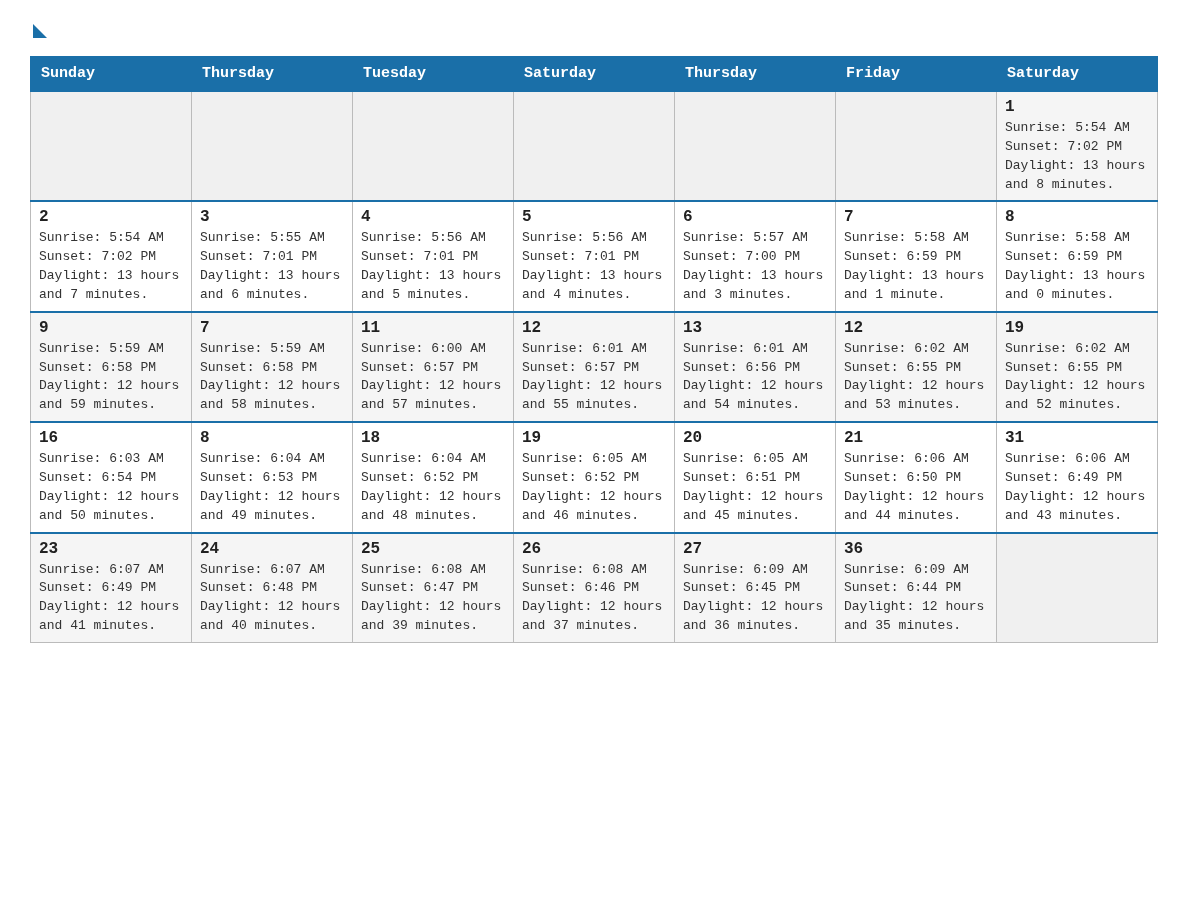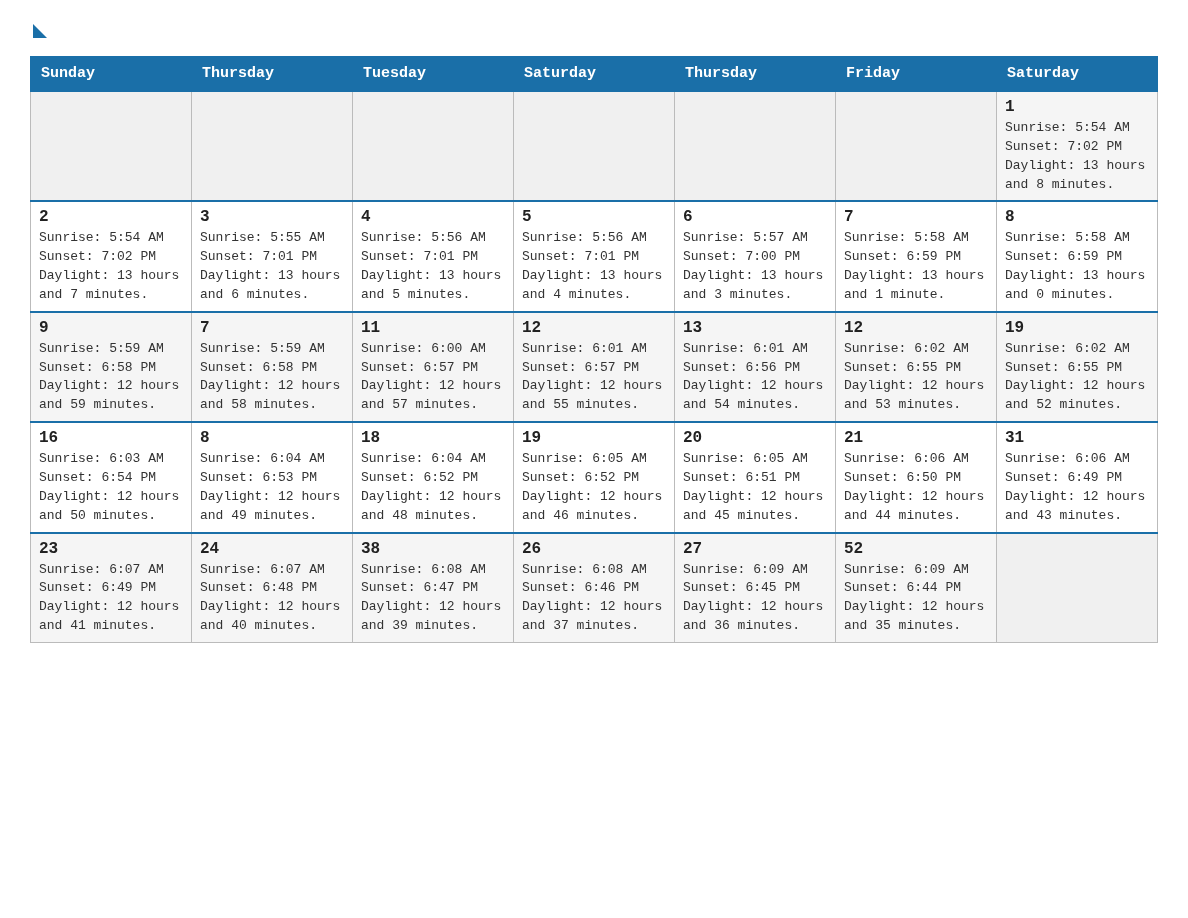--- a/index.html
+++ b/index.html
@@ -314,42 +314,42 @@
 and 41 minutes.</div>
         </td>
         <td>
           <span class="day-num">24</span>
           <div class="day-info" style="white-space: pre-line;">Sunrise: 6:07 AM
 Sunset: 6:48 PM
 Daylight: 12 hours
 and 40 minutes.</div>
         </td>
         <td>
-          <span class="day-num">38</span>
+          <span class="day-num">25</span>
           <div class="day-info" style="white-space: pre-line;">Sunrise: 6:08 AM
 Sunset: 6:47 PM
 Daylight: 12 hours
 and 39 minutes.</div>
         </td>
         <td>
           <span class="day-num">26</span>
           <div class="day-info" style="white-space: pre-line;">Sunrise: 6:08 AM
 Sunset: 6:46 PM
 Daylight: 12 hours
 and 37 minutes.</div>
         </td>
         <td>
           <span class="day-num">27</span>
           <div class="day-info" style="white-space: pre-line;">Sunrise: 6:09 AM
 Sunset: 6:45 PM
 Daylight: 12 hours
 and 36 minutes.</div>
         </td>
         <td>
-          <span class="day-num">52</span>
+          <span class="day-num">36</span>
           <div class="day-info" style="white-space: pre-line;">Sunrise: 6:09 AM
 Sunset: 6:44 PM
 Daylight: 12 hours
 and 35 minutes.</div>
         </td>
         <td class="empty-cell"></td>
       </tr>
     </tbody>
 </table>
 

